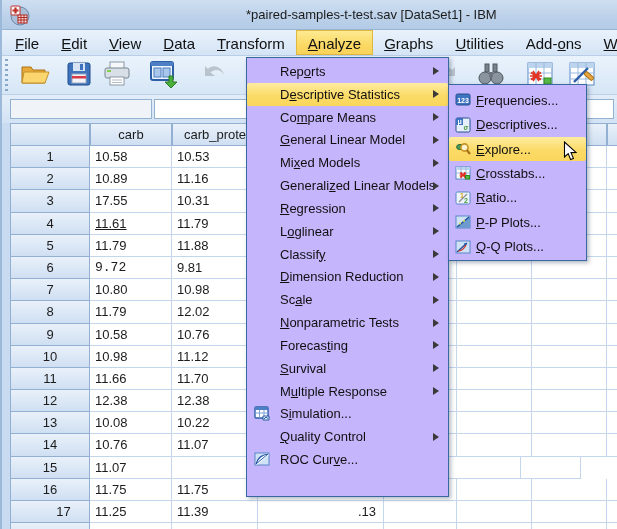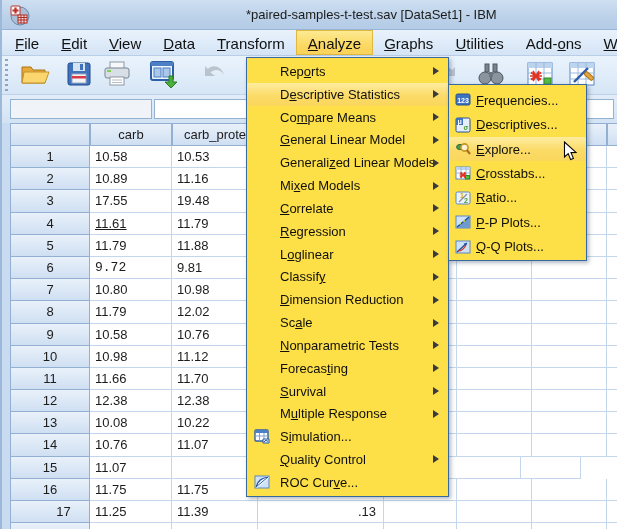--- a/index.html
+++ b/index.html
@@ -76,21 +76,21 @@
   }
   .gc.hcell, .gc.rowhdr {
     background:linear-gradient(180deg,#e9f1fa 0%,#cfdff2 100%);
     border:1px solid #93b0d2; border-top:none; text-align:center;
     padding-top:3px;
   }
   .grow.hdr .gc.hcell { border-top:1px solid #93b0d2; }
   .gc.num-right { text-align:right; padding-right:7px; }
   
   .menu-panel {
-    position:absolute; background:#fde047; border:1px solid #39689f;
+    position:absolute; background:#c4b5fd; border:1px solid #39689f;
     box-shadow:2px 2px 4px rgba(40,60,90,.35); z-index:10; padding:2px 0;
   }
   #analyze-menu { left:244px; top:57px; width:203px; height:440px; }
   #desc-submenu { left:446px; top:84px; width:139px; height:177px; z-index:11; padding:3px 0; }
   .menu-item {
     position:relative; height:22.84px; display:flex; align-items:center;
     padding-left:33px; font-size:13px; color:#101010; white-space:nowrap;
   }
   #desc-submenu .menu-item { height:24.43px; padding-left:27px; }
   .menu-item.hl {
@@ -235,21 +235,21 @@
         <div class="gc" style="width: 86px;">11.16</div>
         <div class="gc num-right" style="width: 126px;"></div>
         <div class="gc" style="width: 73px;"></div>
         <div class="gc" style="width: 75px;"></div>
         <div class="gc" style="width: 75px;"></div>
         <div class="gc" style="width: 60px;"></div>
       </div>
       <div class="grow">
         <div class="gc rowhdr" style="width: 80px;">3</div>
         <div class="gc" style="width: 82px;">17.55</div>
-        <div class="gc" style="width: 86px;">19.48</div>
+        <div class="gc" style="width: 86px;">10.31</div>
         <div class="gc num-right" style="width: 126px;"></div>
         <div class="gc" style="width: 73px;"></div>
         <div class="gc" style="width: 75px;"></div>
         <div class="gc" style="width: 75px;"></div>
         <div class="gc" style="width: 60px;"></div>
       </div>
       <div class="grow">
         <div class="gc rowhdr" style="width: 80px;">4</div>
         <div class="gc" style="width: 82px; text-decoration: underline;">11.61</div>
         <div class="gc" style="width: 86px;">11.79</div>
@@ -412,29 +412,25 @@
     </div>
     <div class="menu-item">
       <span>Co<u>m</u>pare Means</span>
       <span class="mi-arrow"></span>
     </div>
     <div class="menu-item">
       <span><u>G</u>eneral Linear Model</span>
       <span class="mi-arrow"></span>
     </div>
     <div class="menu-item">
+      <span>Mi<u>x</u>ed Models</span>
+      <span class="mi-arrow"></span>
+    </div>
+    <div class="menu-item">
       <span>Generali<u>z</u>ed Linear Models</span>
-      <span class="mi-arrow"></span>
-    </div>
-    <div class="menu-item">
-      <span>Mi<u>x</u>ed Models</span>
-      <span class="mi-arrow"></span>
-    </div>
-    <div class="menu-item">
-      <span><u>C</u>orrelate</span>
       <span class="mi-arrow"></span>
     </div>
     <div class="menu-item">
       <span><u>R</u>egression</span>
       <span class="mi-arrow"></span>
     </div>
     <div class="menu-item">
       <span>L<u>o</u>glinear</span>
       <span class="mi-arrow"></span>
     </div>

